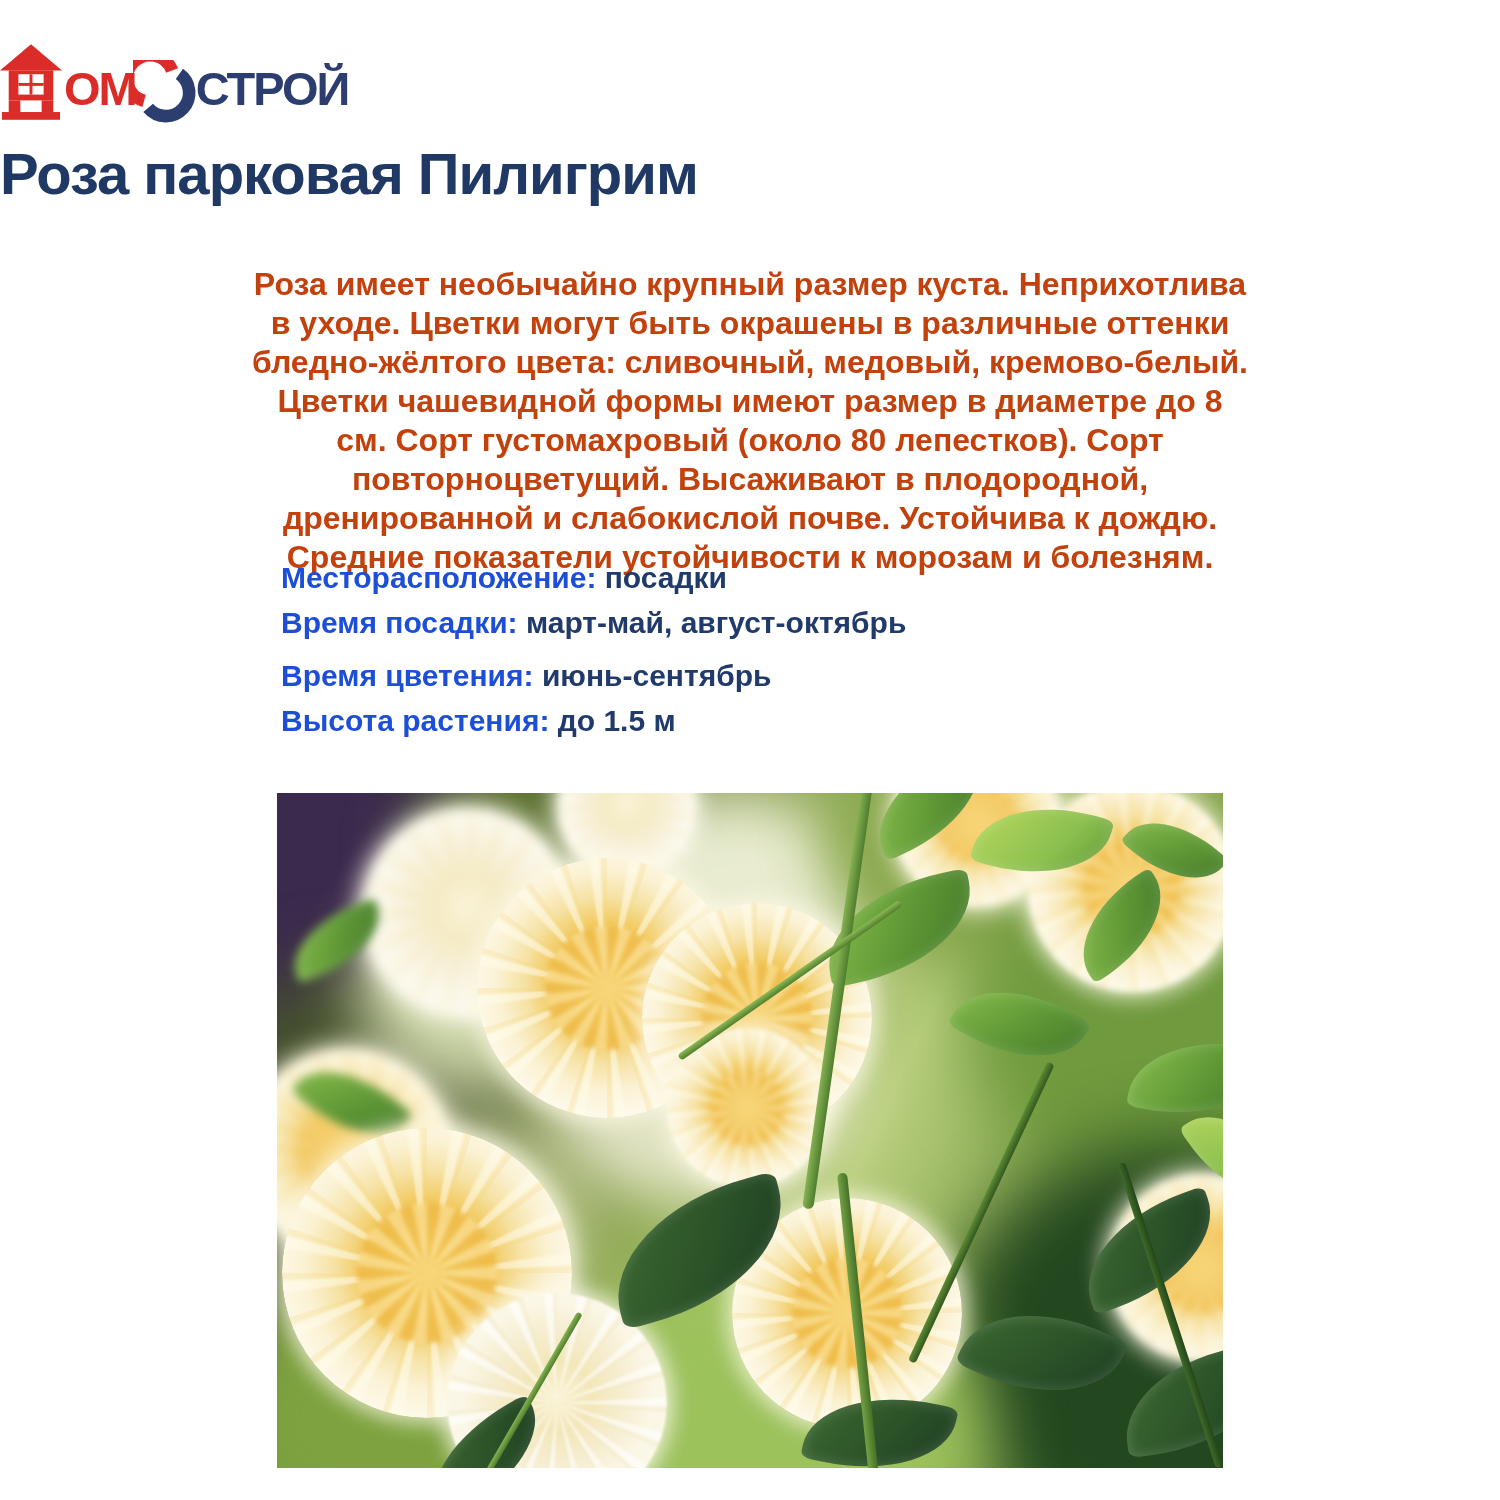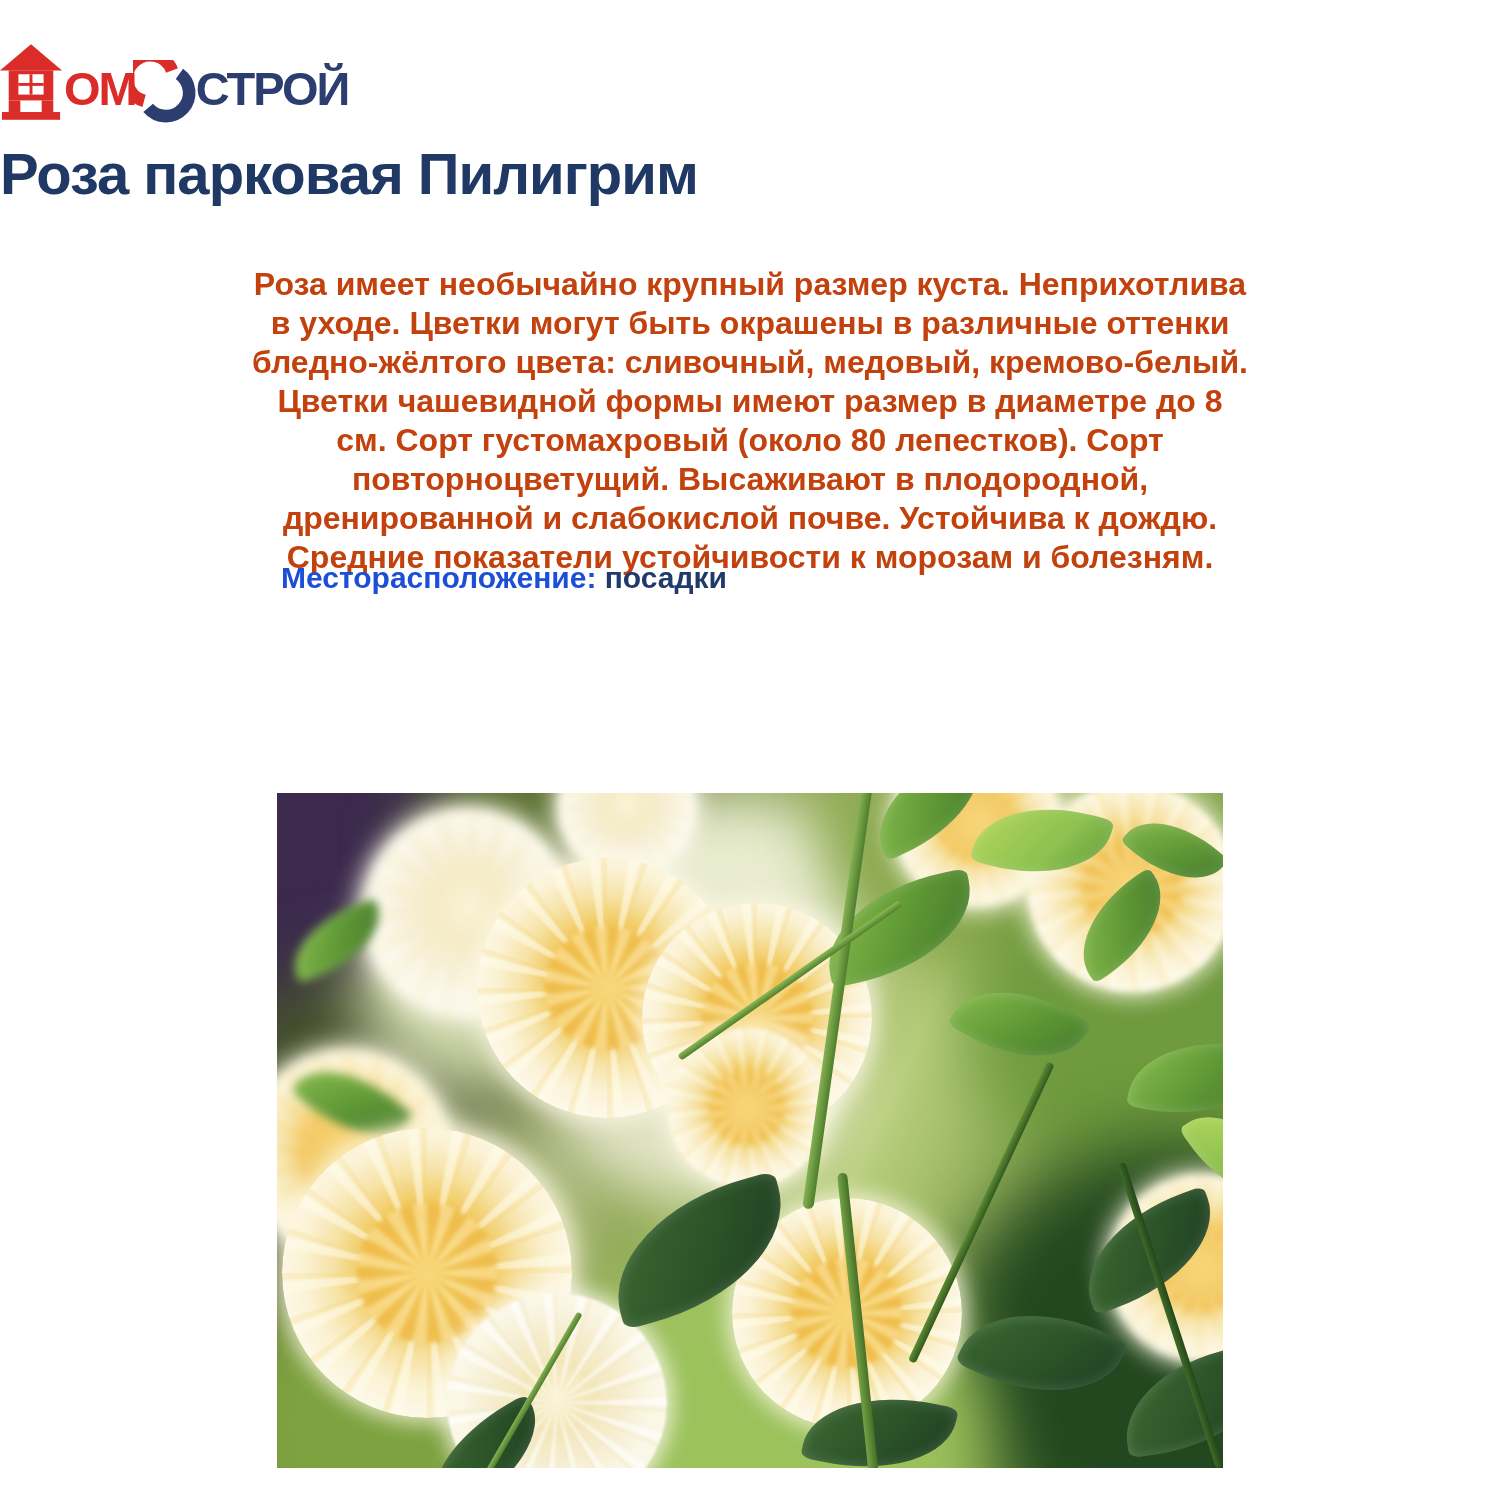--- a/index.html
+++ b/index.html
@@ -104,20 +104,32 @@
 
 <div class="page-title">Роза парковая Пилигрим</div>
 
 <p class="description">Роза имеет необычайно крупный размер куста. Неприхотлива в уходе. Цветки могут быть окрашены в различные оттенки бледно-жёлтого цвета: сливочный, медовый, кремово-белый. Цветки чашевидной формы имеют размер в диаметре до 8 см. Сорт густомахровый (около 80 лепестков). Сорт повторноцветущий. Высаживают в плодородной, дренированной и слабокислой почве. Устойчива к дождю. Средние показатели устойчивости к морозам и болезням.</p>
 
 <div class="specs">
   <div class="spec-row">
     <span class="spec-label">Месторасположение:</span>
     <span class="spec-value">посадки</span>
   </div>
+  <div class="spec-row">
+    <span class="spec-label">Время посадки:</span>
+    <span class="spec-value">март-май, август-октябрь</span>
+  </div>
+  <div class="spec-row gap">
+    <span class="spec-label">Время цветения:</span>
+    <span class="spec-value">июнь-сентябрь</span>
+  </div>
+  <div class="spec-row">
+    <span class="spec-label">Высота растения:</span>
+    <span class="spec-value">до 1.5 м</span>
+  </div>
 </div>
 
 <div class="photo" role="img" aria-label="Кремово-жёлтые густомахровые цветки парковой розы на кусте с зелёными листьями">
     <div class="bokeh" style="left: -90px; top: -90px; width: 360px; height: 360px; background: rgb(60, 42, 78); filter: blur(30px);"></div>
     <div class="bokeh" style="left: -70px; top: 170px; width: 300px; height: 330px; background: rgb(69, 82, 44); filter: blur(34px);"></div>
     <div class="bokeh" style="left: 140px; top: -70px; width: 290px; height: 250px; background: rgb(95, 116, 52); filter: blur(34px);"></div>
     <div class="bokeh" style="left: 300px; top: 0px; width: 300px; height: 260px; background: rgb(233, 236, 208); filter: blur(30px);"></div>
     <div class="bokeh" style="left: 80px; top: 90px; width: 230px; height: 210px; background: rgb(205, 214, 168); filter: blur(30px);"></div>
     <div class="bokeh" style="left: 550px; top: -80px; width: 330px; height: 260px; background: rgb(138, 168, 78); filter: blur(30px);"></div>
     <div class="bokeh" style="left: 690px; top: 50px; width: 390px; height: 350px; background: rgb(111, 154, 61); filter: blur(34px);"></div>

